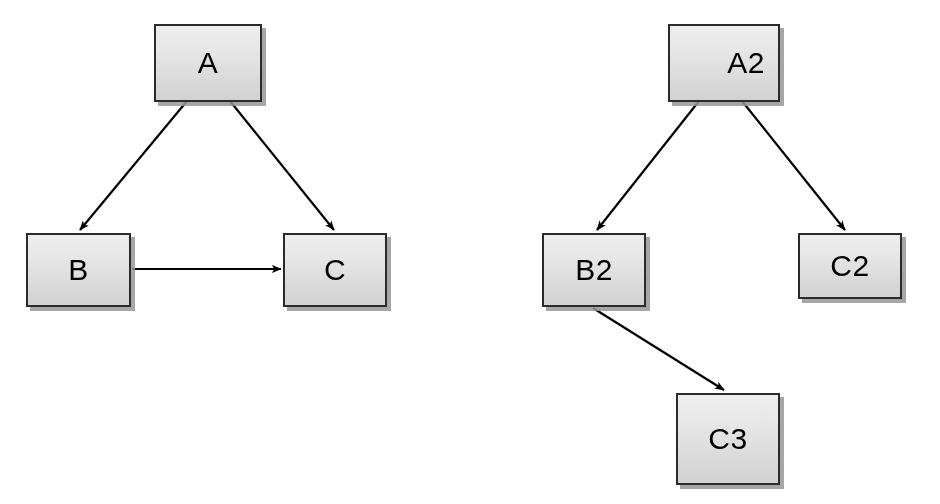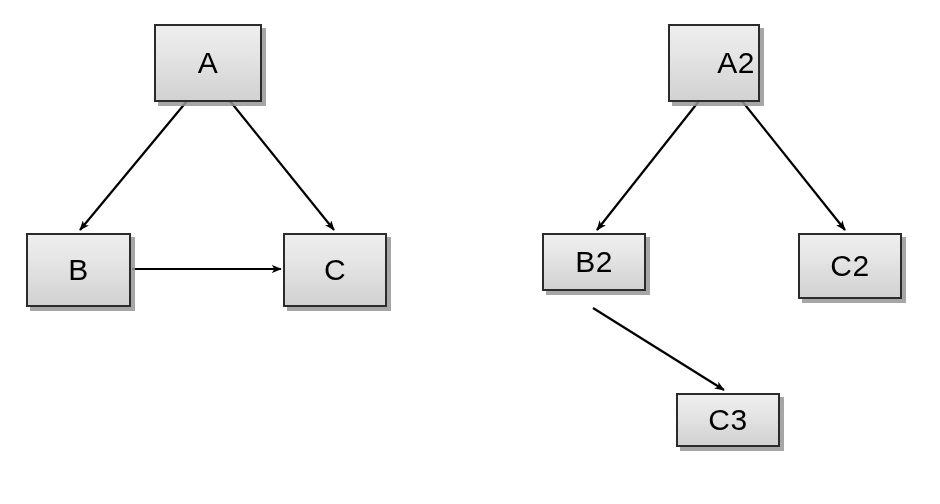--- a/index.html
+++ b/index.html
@@ -72,27 +72,27 @@
   <div id="nodes-group">
       <div class="node" style="left: 154px; top: 24px; width: 108px; height: 78px;">
         <span class="node-label">A</span>
       </div>
       <div class="node" style="left: 26px; top: 233px; width: 105px; height: 74px;">
         <span class="node-label">B</span>
       </div>
       <div class="node" style="left: 283px; top: 233px; width: 104px; height: 74px;">
         <span class="node-label">C</span>
       </div>
-      <div class="node" style="left: 668px; top: 24px; width: 92px; height: 78px; padding-left: 44px;">
+      <div class="node" style="left: 668px; top: 24px; width: 112px; height: 78px; padding-left: 44px;">
         <span class="node-label">A2</span>
       </div>
-      <div class="node" style="left: 542px; top: 233px; width: 104px; height: 58px;">
+      <div class="node" style="left: 542px; top: 233px; width: 104px; height: 74px;">
         <span class="node-label">B2</span>
       </div>
       <div class="node" style="left: 798px; top: 233px; width: 104px; height: 66px;">
         <span class="node-label">C2</span>
       </div>
-      <div class="node" style="left: 676px; top: 393px; width: 104px; height: 54px;">
+      <div class="node" style="left: 676px; top: 393px; width: 104px; height: 92px;">
         <span class="node-label">C3</span>
       </div>
     </div>
 
 </div>
 
 </body></html>

